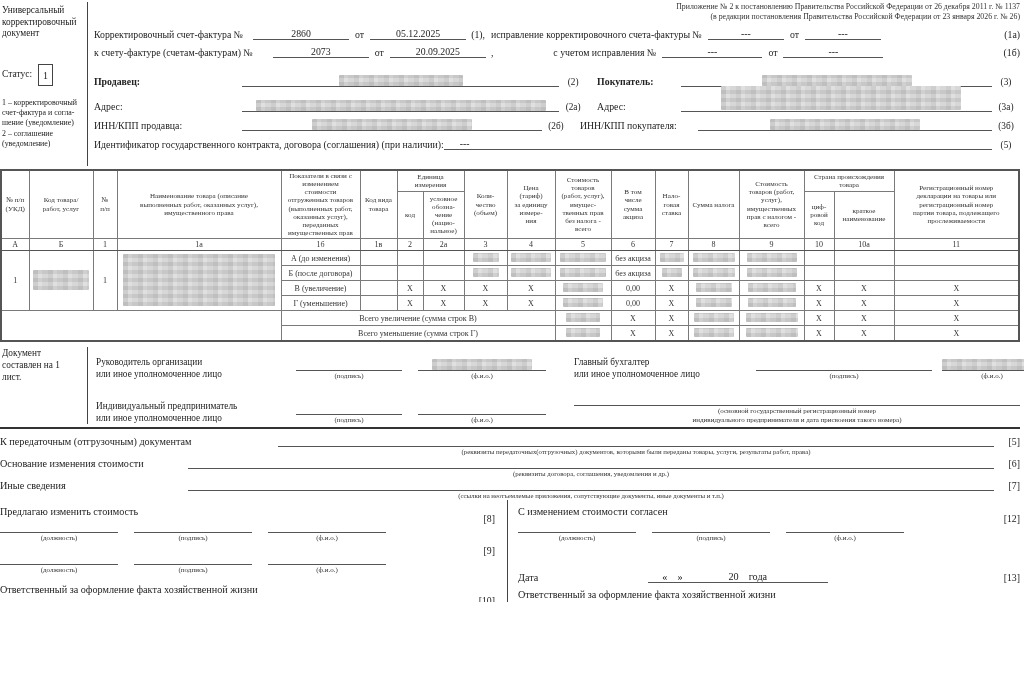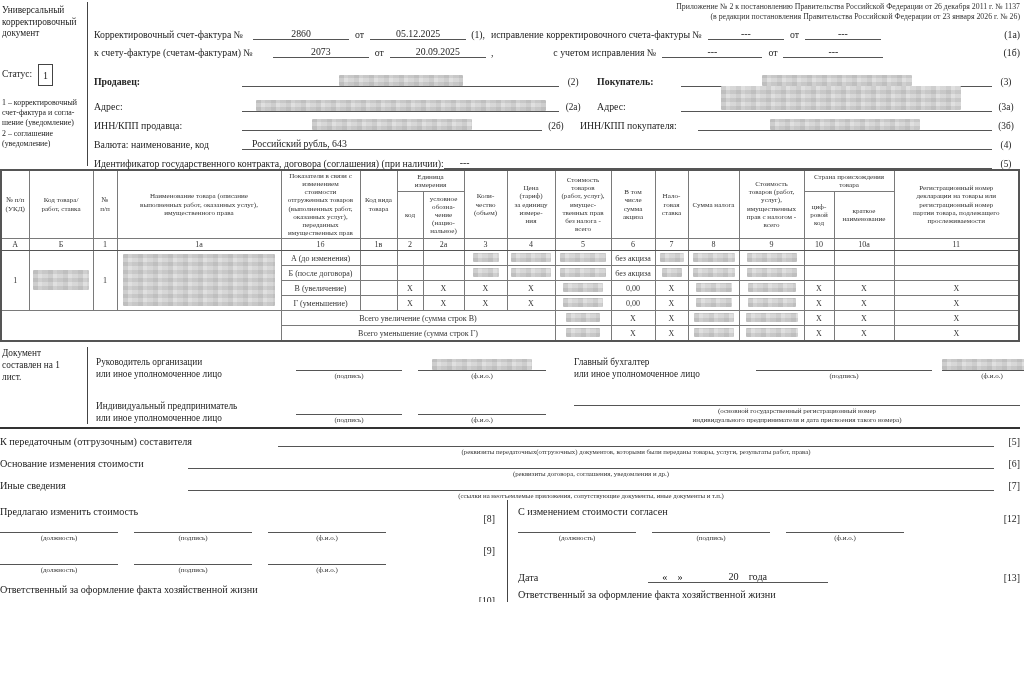--- a/index.html
+++ b/index.html
@@ -147,25 +147,20 @@
             <span class="blur" style="width:160px"></span>
           </span>
         <span class="pref">(2б)</span>
         <span class="plab" style="width:118px;margin-left:10px">ИНН/КПП покупателя:</span>
         <span class="pval" style="flex:1">
             <span class="blur" style="width:150px"></span>
           </span>
         <span class="pref">(3б)</span>
       </div>
 
-      <div class="prow">
-        <span class="plab" style="width:148px">Валюта: наименование, код</span>
-        <span class="pval left" style="flex:1">Российский рубль, 643</span>
-        <span class="pref">(4)</span>
-      </div>
 
       <div class="prow">
         <span class="plab">Идентификатор государственного контракта, договора (соглашения) (при наличии):</span>
         <span class="pval" style="flex:1;justify-content:flex-start;padding-left:16px">---</span>
         <span class="pref">(5)</span>
       </div>
     </div>
   </div>
 
   <table class="tbl">
@@ -187,21 +182,21 @@
         <col style="width:65px">
         <col style="width:30px">
         <col style="width:60px">
         <col style="width:125px">
     </colgroup>
     <thead>
       <tr>
         <th rowspan="2" class="pre">№ п/п
 (УКД)</th>
         <th rowspan="2" class="pre">Код товара/
-работ, ставка</th>
+работ, услуг</th>
         <th rowspan="2" class="pre">№
 п/п</th>
         <th rowspan="2" class="pre">Наименование товара (описание
 выполненных работ, оказанных услуг),
 имущественного права</th>
         <th rowspan="2" class="pre">Показатели в связи с
 изменением
 стоимости
 отгруженных товаров
 (выполненных работ,
@@ -424,21 +419,21 @@
           <div class="sline"></div>
           <div class="scap pre">(основной государственный регистрационный номер
 индивидуального предпринимателя и дата присвоения такого номера)</div>
         </div>
       </div>
     </div>
   </div>
 
   <div class="secD">
     <div class="drow">
-      <span class="dlab" style="width:278px">К передаточным (отгрузочным) составителя</span>
+      <span class="dlab" style="width:278px">К передаточным (отгрузочным) документам</span>
       <span class="dline">
           <span class="dcap">(реквизиты передаточных(отгрузочных) документов, которыми были переданы товары, услуги, результаты работ, права)</span>
         </span>
       <span class="dref">[5]</span>
     </div>
     <div class="drow">
       <span class="dlab" style="width:188px">Основание изменения стоимости</span>
       <span class="dline">
           <span class="dcap">(реквизиты договора, соглашения, уведомления и др.)</span>
         </span>

